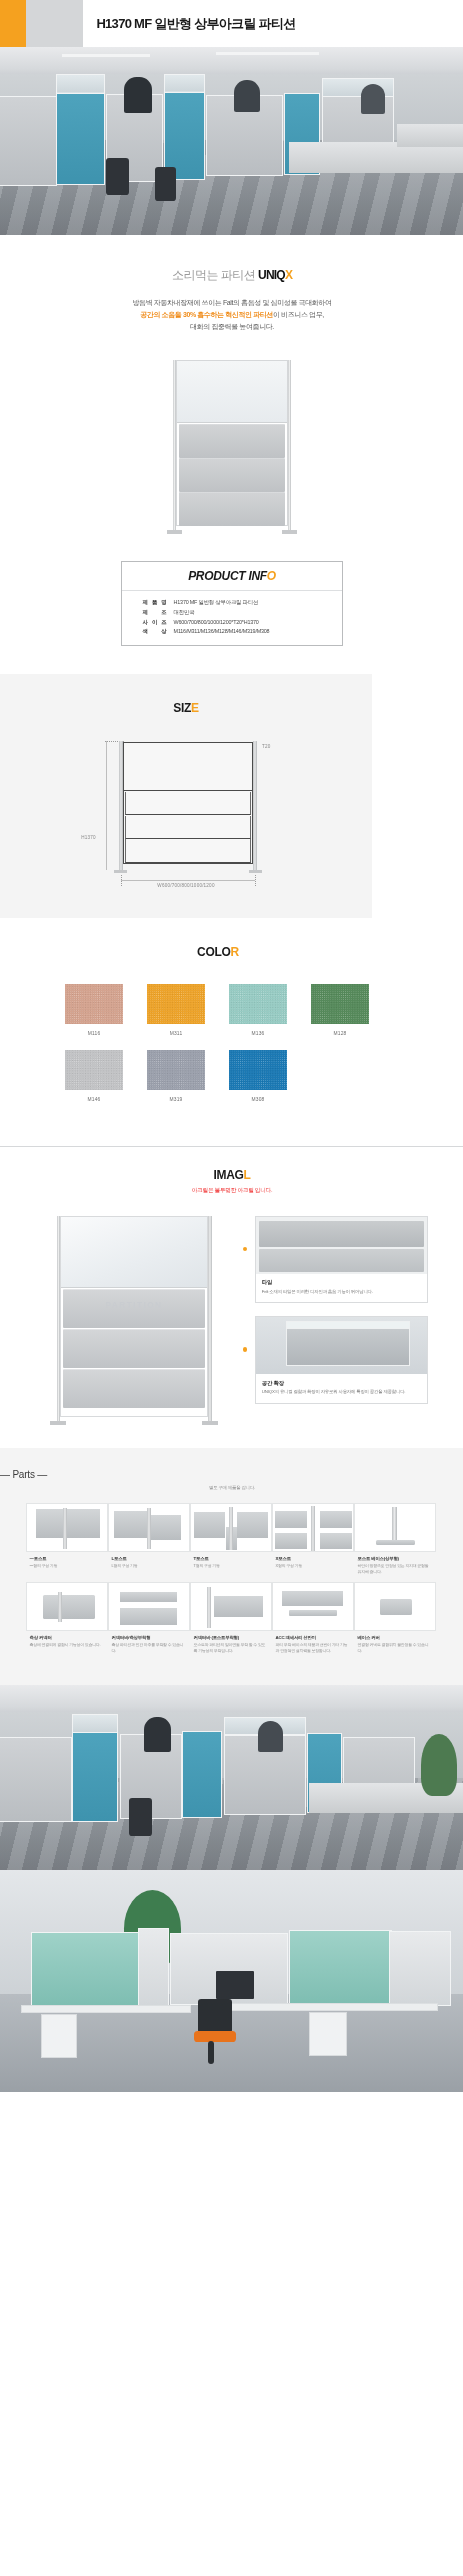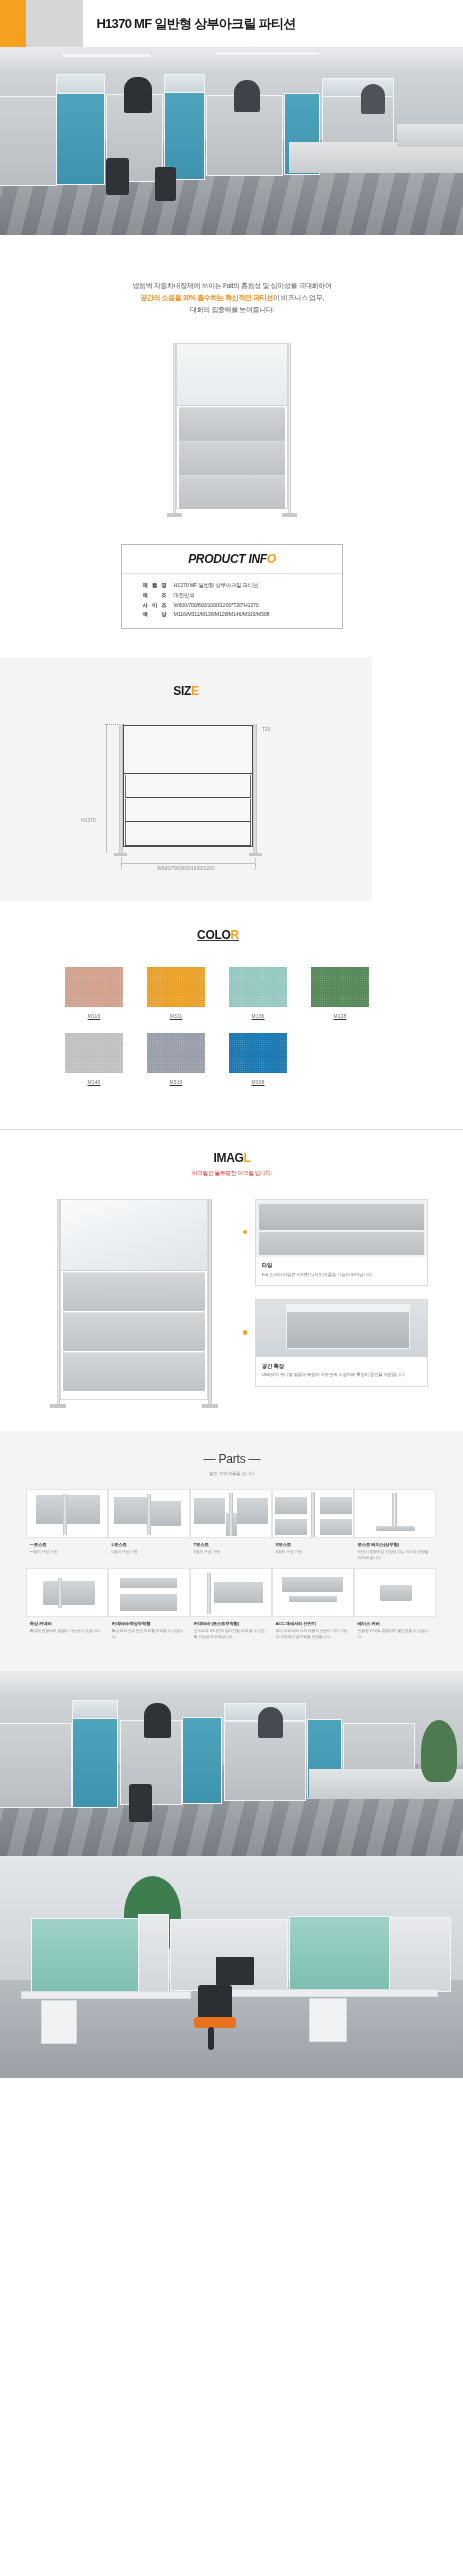--- a/index.html
+++ b/index.html
@@ -91,21 +91,21 @@
   .sd-dimline-v { position:absolute; left:31px; top:3.1px; width:0.5px; height:129px; background:#bdbdbd; }
   .sd-lbl-h { position:absolute; left:6.2px; top:97px; font-size:4.6px; color:#8a8a8a; letter-spacing:0.2px; }
   .sd-lbl-t { position:absolute; left:187px; top:5.2px; font-size:4.6px; color:#8a8a8a; letter-spacing:0.2px; }
   .sd-dimline-h { position:absolute; left:46px; top:142px; width:134px; height:0.5px; background:#bdbdbd; }
   .sd-tick-l { position:absolute; left:46px; top:137px; width:0.5px; height:10.3px; border-left:0.5px dotted #9a9a9a; }
   .sd-tick-r { position:absolute; left:180px; top:137px; width:0.5px; height:10.3px; border-left:0.5px dotted #9a9a9a; }
   .sd-lbl-w { position:absolute; left:0; top:145px; width:222px; text-align:center; font-size:4.6px; color:#8a8a8a; letter-spacing:0.2px; }
   .sd-dotted-top { position:absolute; left:30px; top:3.1px; width:18.5px; border-top:0.5px dotted #9a9a9a; }
 
   
-  .color-sec { width:436px; background:#fff; padding:27px 0 30px;text-decoration:underline; }
+  .color-sec { width:436px; background:#fff; padding:27px 0 30px; }
   .swatch-grid { width:330px; margin:25px auto 0; display:flex; flex-wrap:wrap; }
   .swatch-cell { width:82px; text-align:center; margin-bottom:14.4px; }
   .swatch { width:58px; height:40px; margin:0 auto; position:relative; overflow:hidden; }
   .swatch:after { content:""; position:absolute; inset:0;
     background-image:radial-gradient(rgba(255,255,255,.30) 0.3px, transparent 0.4px),
                      radial-gradient(rgba(0,0,0,.10) 0.3px, transparent 0.4px);
     background-size:2.1px 2.1px, 2.6px 2.6px; background-position:0 0, 1px 1.5px; }
   .swatch-label { margin-top:6.7px; font-size:4.9px; color:#6e6e6e; letter-spacing:0.2px; }
 
   
@@ -136,21 +136,21 @@
   .dcard-img.ext .ext-panel { position:absolute; left:18%; right:10%; top:18%; bottom:14%;
      background:linear-gradient(180deg,#c6cacd,#b0b5b9); border:1px solid #eef0f1; }
   .dcard-img.ext .ext-glass { position:absolute; left:18%; right:10%; top:6%; height:14%;
      background:rgba(240,244,246,.85); border:1px solid #eef0f1; }
   .dcard-txt { padding:5.2px 6.2px 6.7px; }
   .dcard-title { font-size:5.4px; font-weight:bold; color:#2b2b2b; letter-spacing:-0.2px; }
   .dcard-desc { margin-top:2.6px; font-size:4.4px; line-height:6.7px; color:#767676; letter-spacing:-0.2px; }
 
   
   .parts-sec { width:464px; background:#f4f4f4; padding:21.6px 0 24px; }
-  .parts-title { text-align:center; font-size:12px; color:#3a3a3a; letter-spacing:-0.2px; }
+  .parts-title { font-size:10px; color:#3a3a3a; letter-spacing:-0.2px; }
   .parts-sub { text-align:center; font-size:4.4px; color:#8e8e8e; margin-top:4.1px; letter-spacing:-0.2px; }
   .parts-grid { width:412px; margin:13.4px auto 0; display:flex; flex-wrap:wrap; }
   .part-cell { width:82px; }
   .part-img { height:49px; background:#ffffff; border:0.5px solid #e3e5e6; position:relative; overflow:hidden; }
   .part-img .pb { position:absolute; background:linear-gradient(90deg,#bfc2c4,#e9eaeb,#b6b9bb); }
   .part-img .pp { position:absolute; background:linear-gradient(180deg,#d3d6d8,#b9bdc0); }
   .part-txt { padding:4.1px 3.6px 7.2px; }
   .part-name { font-size:4.4px; font-weight:bold; color:#333; letter-spacing:-0.2px; }
   .part-desc { margin-top:2.1px; font-size:3.9px; line-height:5.7px; color:#8a8a8a; letter-spacing:-0.2px; }
 
@@ -206,20 +206,23 @@
     <div class="hp-person" style="left:234px; top:33px; width:26px; height:32px; background:#3d4349;"></div>
     <div class="hp-person" style="left:361px; top:37px; width:24px; height:30px; background:#4d5359;"></div>
 
     <div class="hp-desk" style="left:289px; top:95px; width:175px; height:31px;"></div>
     <div class="hp-desk" style="left:397px; top:77px; width:67px; height:23px;"></div>
     <div class="hp-chair" style="left:106px; top:111px; width:23px; height:37px;"></div>
     <div class="hp-chair" style="left:155px; top:120px; width:20.6px; height:34px;"></div>
   </div>
 
   <div class="intro">
+    <div class="intro-heading">
+      <span>소리먹는 파티션 </span><span class="brand"><span>UNIQ</span><span class="x">X</span></span>
+    </div>
     <div class="intro-desc">
       <div>방음벽 자동차내장재에 쓰이는 Falt의 흡음성 및 심미성을 극대화하여</div>
       <div>
         <span class="hl">공간의 소음을 30% 흡수하는 혁신적인 파티션</span><span>이 비즈니스 업무,</span>
       </div>
       <div>대화의 집중력을 높여줍니다.</div>
     </div>
   </div>
 
   <div class="product-shot">

